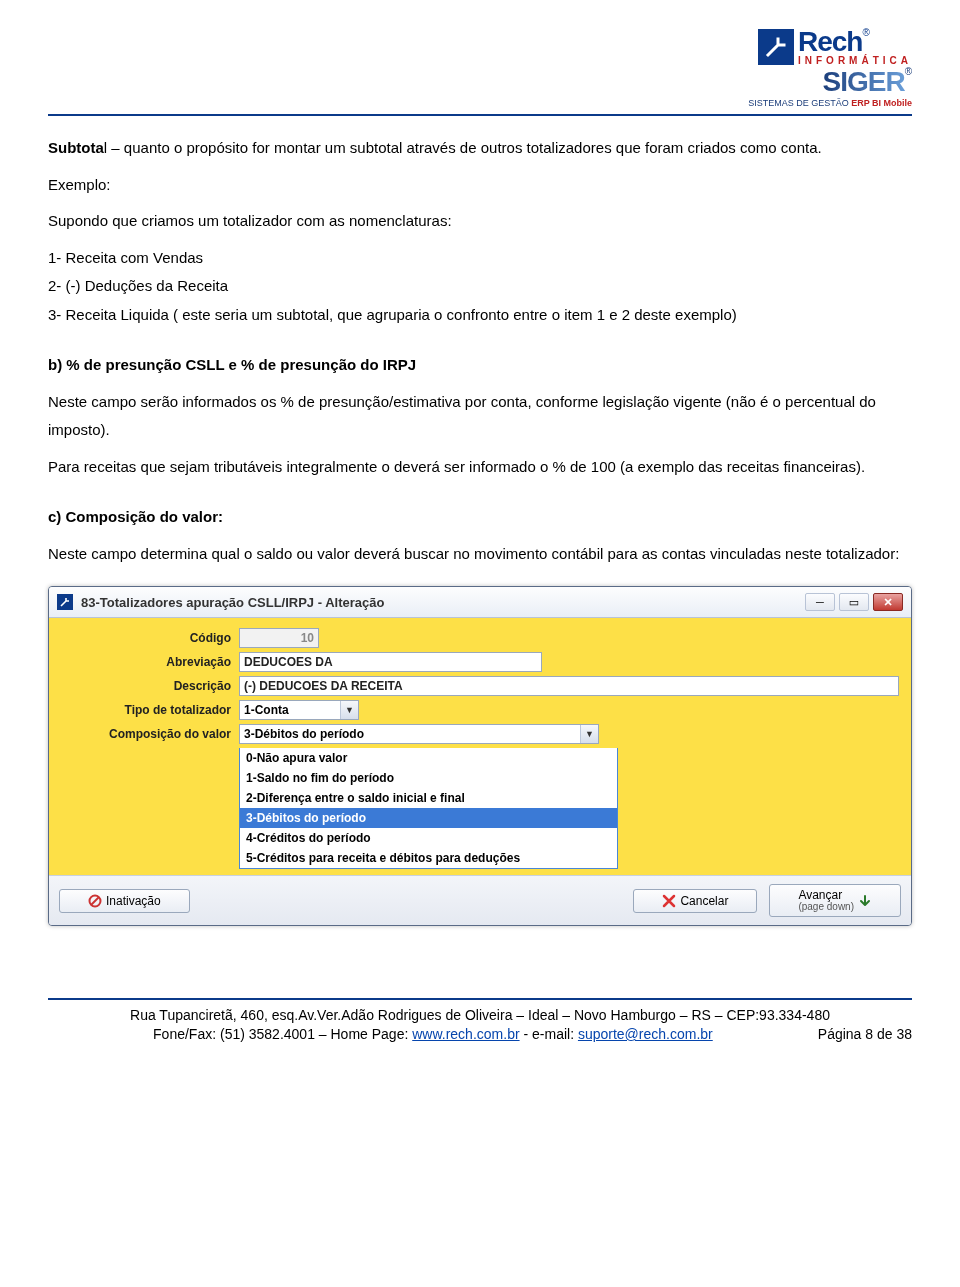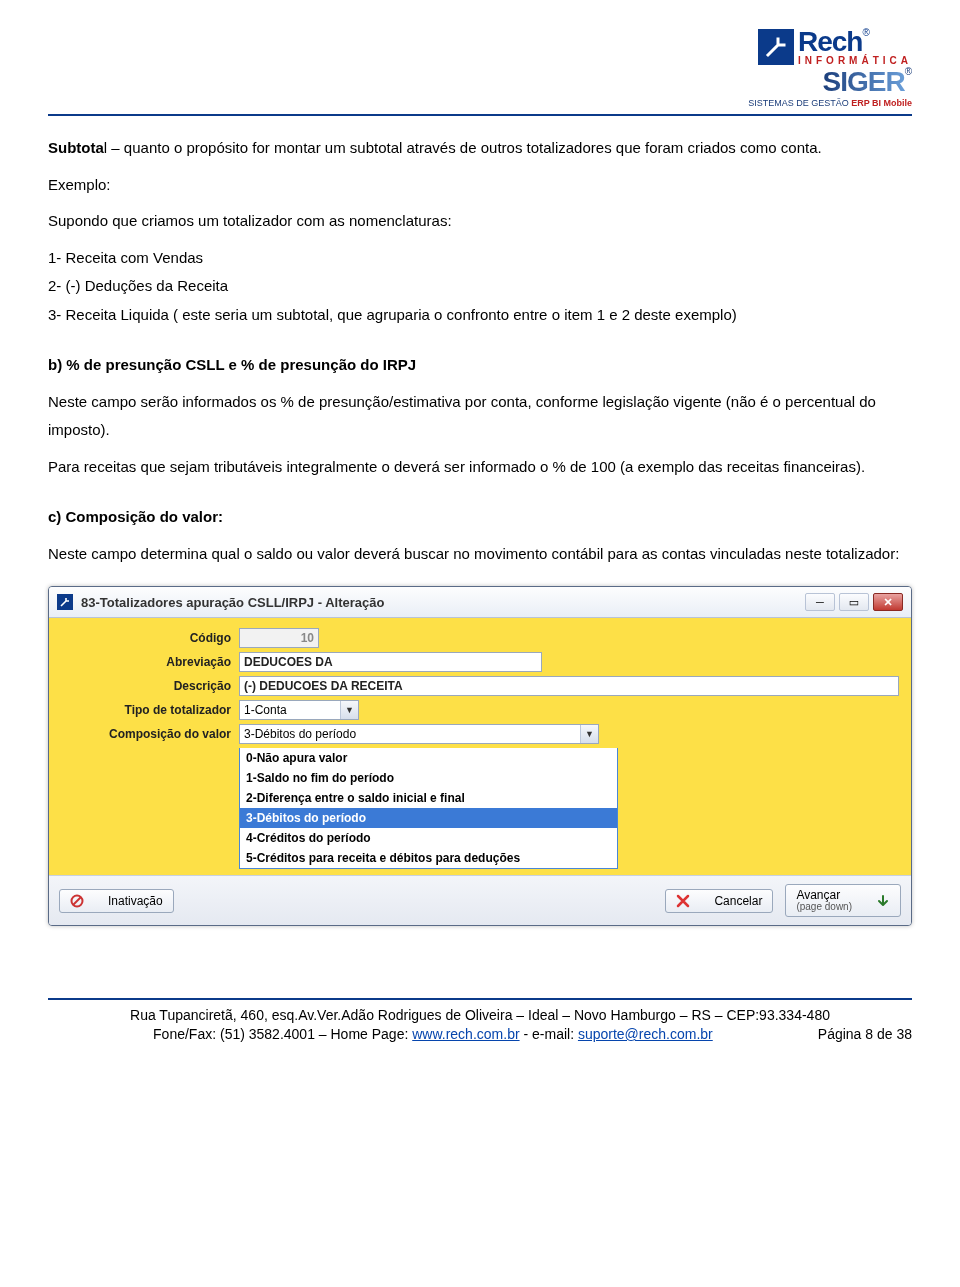--- a/index.html
+++ b/index.html
@@ -83,21 +83,21 @@
   background:#fff;
   padding:2px 4px;
   font-family:inherit;font-size:12px;font-weight:bold;color:#222;
 }
 .form-input.code { width:80px; text-align:right; background:#f2f2f2; color:#888; }
 .form-input.abrev { width:303px; }
 .form-input.desc { width:680px; }
 .combo-wrap { position:relative; display:inline-block; }
 .combo {
   border:1px solid #9aa8bc; background:#fff; padding:2px 29px 2px 4px;
-  font-weight:normal; display:inline-block; min-width:120px;
+  font-weight:bold; display:inline-block; min-width:120px;
 }
 .combo-arrow {
   position:absolute; right:1px; top:1px; bottom:1px; width:18px;
   background:linear-gradient(#f6f8fb,#d7dfec);
   border-left:1px solid #bcc7d9;
   display:flex;align-items:center;justify-content:center;font-size:9px;color:#333;
 }
 .combo.big { width:360px; }
 .row-csll { display:flex; align-items:center; }
 .row-csll .spacer { flex:1; }
@@ -117,22 +117,22 @@
 .dropdown-list .sel { background:#3b7ad6; color:#fff; }
 .btn-bar {
   border-top:1px solid #c8d1e0;
   background:linear-gradient(#f3f5f9,#e5e9f1);
   padding:8px 10px;
   display:flex; align-items:center; gap:12px;
 }
 .btn {
   border:1px solid #9aa8bc; border-radius:3px;
   background:linear-gradient(#fdfdfe,#e9edf4);
-  padding:4px 10px;
-  display:flex;align-items:center;gap:24px;font-size:12px;cursor:pointer;
+  padding:4px 28px;
+  display:flex;align-items:center;gap:4px;font-size:12px;cursor:pointer;
 }
 .btn .icon { width:14px;height:14px;display:inline-flex;align-items:center;justify-content:center; }
 .btn.avancar { line-height:1.05; }
 .btn.avancar .txt { display:flex;flex-direction:column;align-items:flex-start; }
 .fill { flex:1; }
 .hr-bot { border:0; border-top:2px solid #0b3a8a; margin:72px 0 6px 0; }
 .footer { font-size:14px; text-align:center; line-height:1.35; }
 .footer a { color:#0645ad; text-decoration:underline; }
 .footer .pg { float:right; }
 </style>

